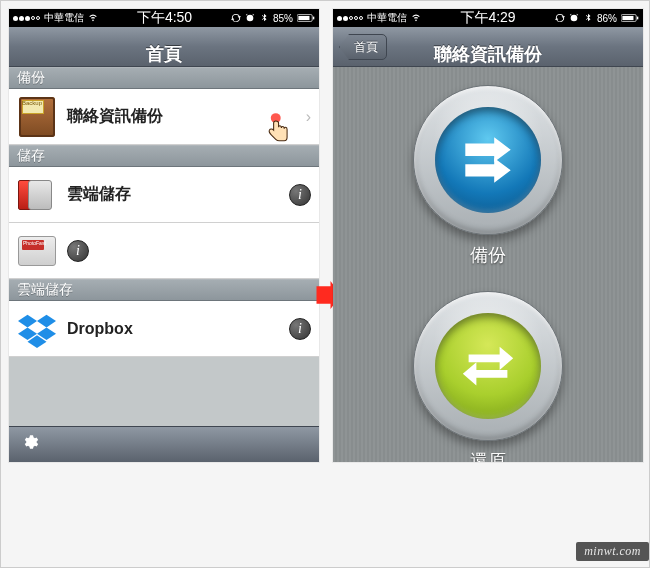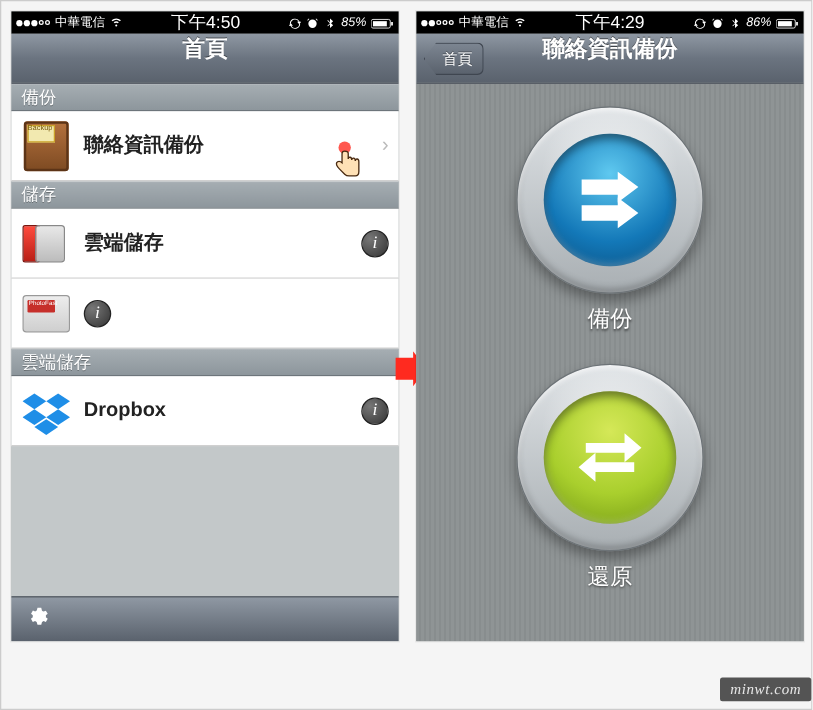--- a/index.html
+++ b/index.html
@@ -13,21 +13,21 @@
   }
   .stage {
     width: 650px; height: 568px; position: relative;
     background: #f5f5f5;
     border: 1px solid #ccc;
   }
   .phone {
     position: absolute;
     top: 8px;
     width: 310px;
-    height: 504px;
+    height: 453px;
     background: #b8bdbd;
     overflow: hidden;
     box-shadow: 0 0 0 1px rgba(0,0,0,0.05);
   }
   .phone.left { left: 8px; }
   .phone.right { left: 332px; }
 
   
   .status {
     height: 18px;
@@ -38,30 +38,30 @@
     align-items: center;
     padding: 0 4px;
     gap: 4px;
   }
   .status .dots { display:flex; gap:1px; }
   .status .dot { width:5px; height:5px; border-radius:50%; background:#fff; }
   .status .dot.empty { background:transparent; border:1px solid #fff; width:4px; height:4px;}
   .status .carrier { font-size:10px; }
   .status .spacer { flex:1; }
   .status .time { font-size:14px; font-weight:500;}
-  .status .right-ic { display:flex; gap:4px; align-items:flex-end;font-style:italic;}
+  .status .right-ic { display:flex; gap:4px; align-items:center;}
   .status svg { width:10px; height:10px; fill:#fff; }
 
   
   .navbar {
     height: 40px;
     background: linear-gradient(#8f98a3, #6b7480 50%, #5a626d);
     border-bottom: 1px solid #3f4650;
     display: flex;
-    align-items: flex-start;
+    align-items: flex-end;
     justify-content: center;
     position: relative;
   }
   .navbar .title {
     color: #fff; font-size: 18px; font-weight: 600;
     text-shadow: 0 -1px 0 rgba(0,0,0,0.5);
   }
   .navbar .back-btn {
     position:absolute; left:6px; top:7px;
     height:26px;

